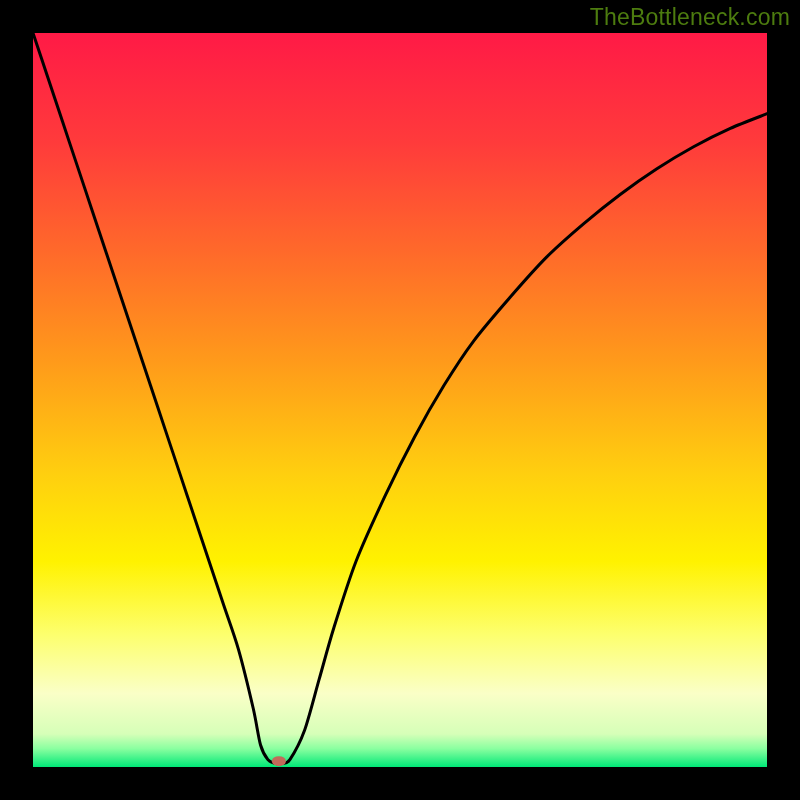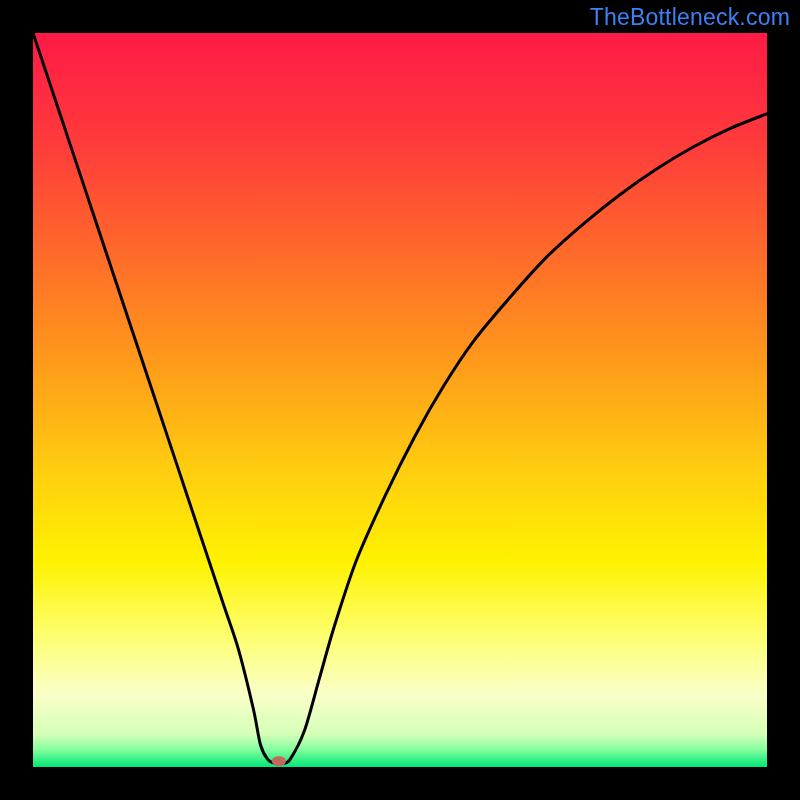--- a/index.html
+++ b/index.html
@@ -29,21 +29,21 @@
   }
   .plot svg {
     display: block;
     width: 734px;
     height: 734px;
   }
   .watermark {
     position: absolute;
     top: 4px;
     right: 10px;
-    color: #3b82f6;
+    color: #4d7c0f;
     font-size: 23px;
     letter-spacing: 0.2px;
     font-weight: 400;
   }
 </style>
 </head>
 <body>
 
 <div class="frame">
   <div class="watermark">TheBottleneck.com</div>

